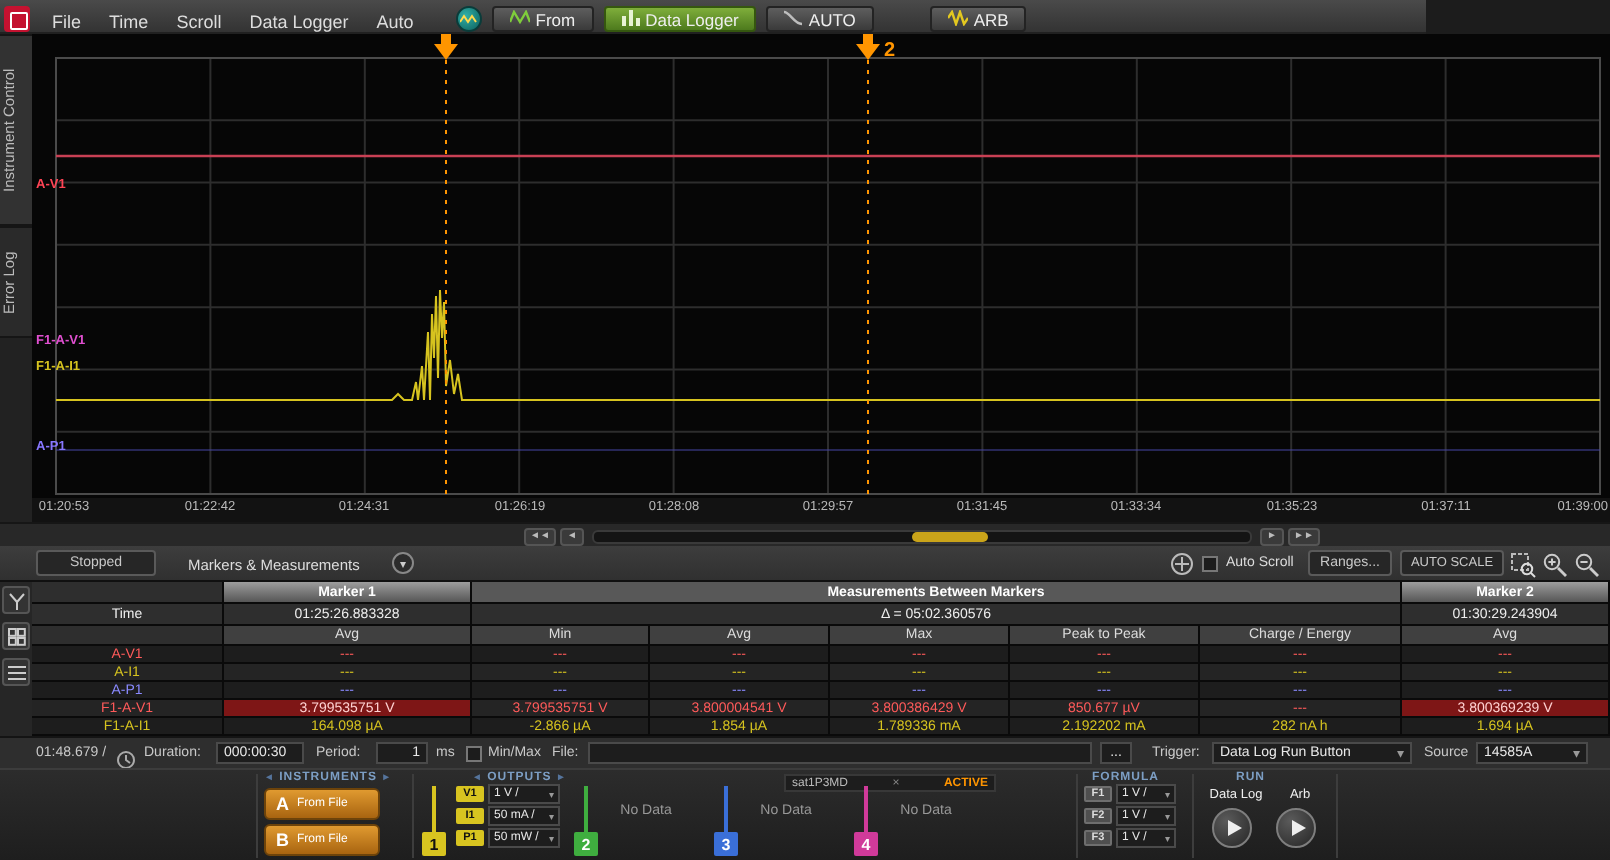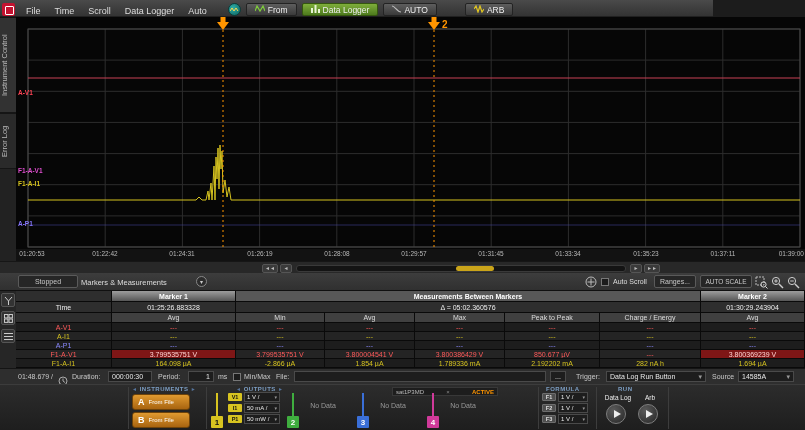--- a/index.html
+++ b/index.html
@@ -204,21 +204,21 @@
     <div class="sbtn" style="left:280px; width:12px;">◄</div>
     <div id="strack">
       <div id="sthumb"></div>
     </div>
     <div class="sbtn" style="left:630px; width:12px;">►</div>
     <div class="sbtn" style="left:644px; width:16px;">►►</div>
   </div>
 
   <div id="toolbar">
     <div class="tbbtn" style="left:18px; width:60px;">Stopped</div>
-    <div class="tblabel" style="left:81px; top:5px;">Markers &amp; Measurements</div>
+    <div class="tblabel" style="left:94px; top:5px;">Markers &amp; Measurements</div>
     <div class="circbtn" style="left:196px;">▾</div>
     <div class="iconbtn" style="left:584px;">
       <svg width="12" height="12" viewBox="0 0 12 12">
           <circle cx="6" cy="6" r="5" fill="none" stroke="#bbb"></circle>
           <path d="M6 2.5V9.5 M2.5 6H9.5" stroke="#bbb"></path>
         </svg>
     </div>
     <div class="cb" style="left:601px; top:5px;"></div>
     <div class="tblabel" style="left:613px; top:5px; font-size:7px;">Auto Scroll</div>
     <div class="tbbtn" style="left:654px; width:42px;">Ranges...</div>

